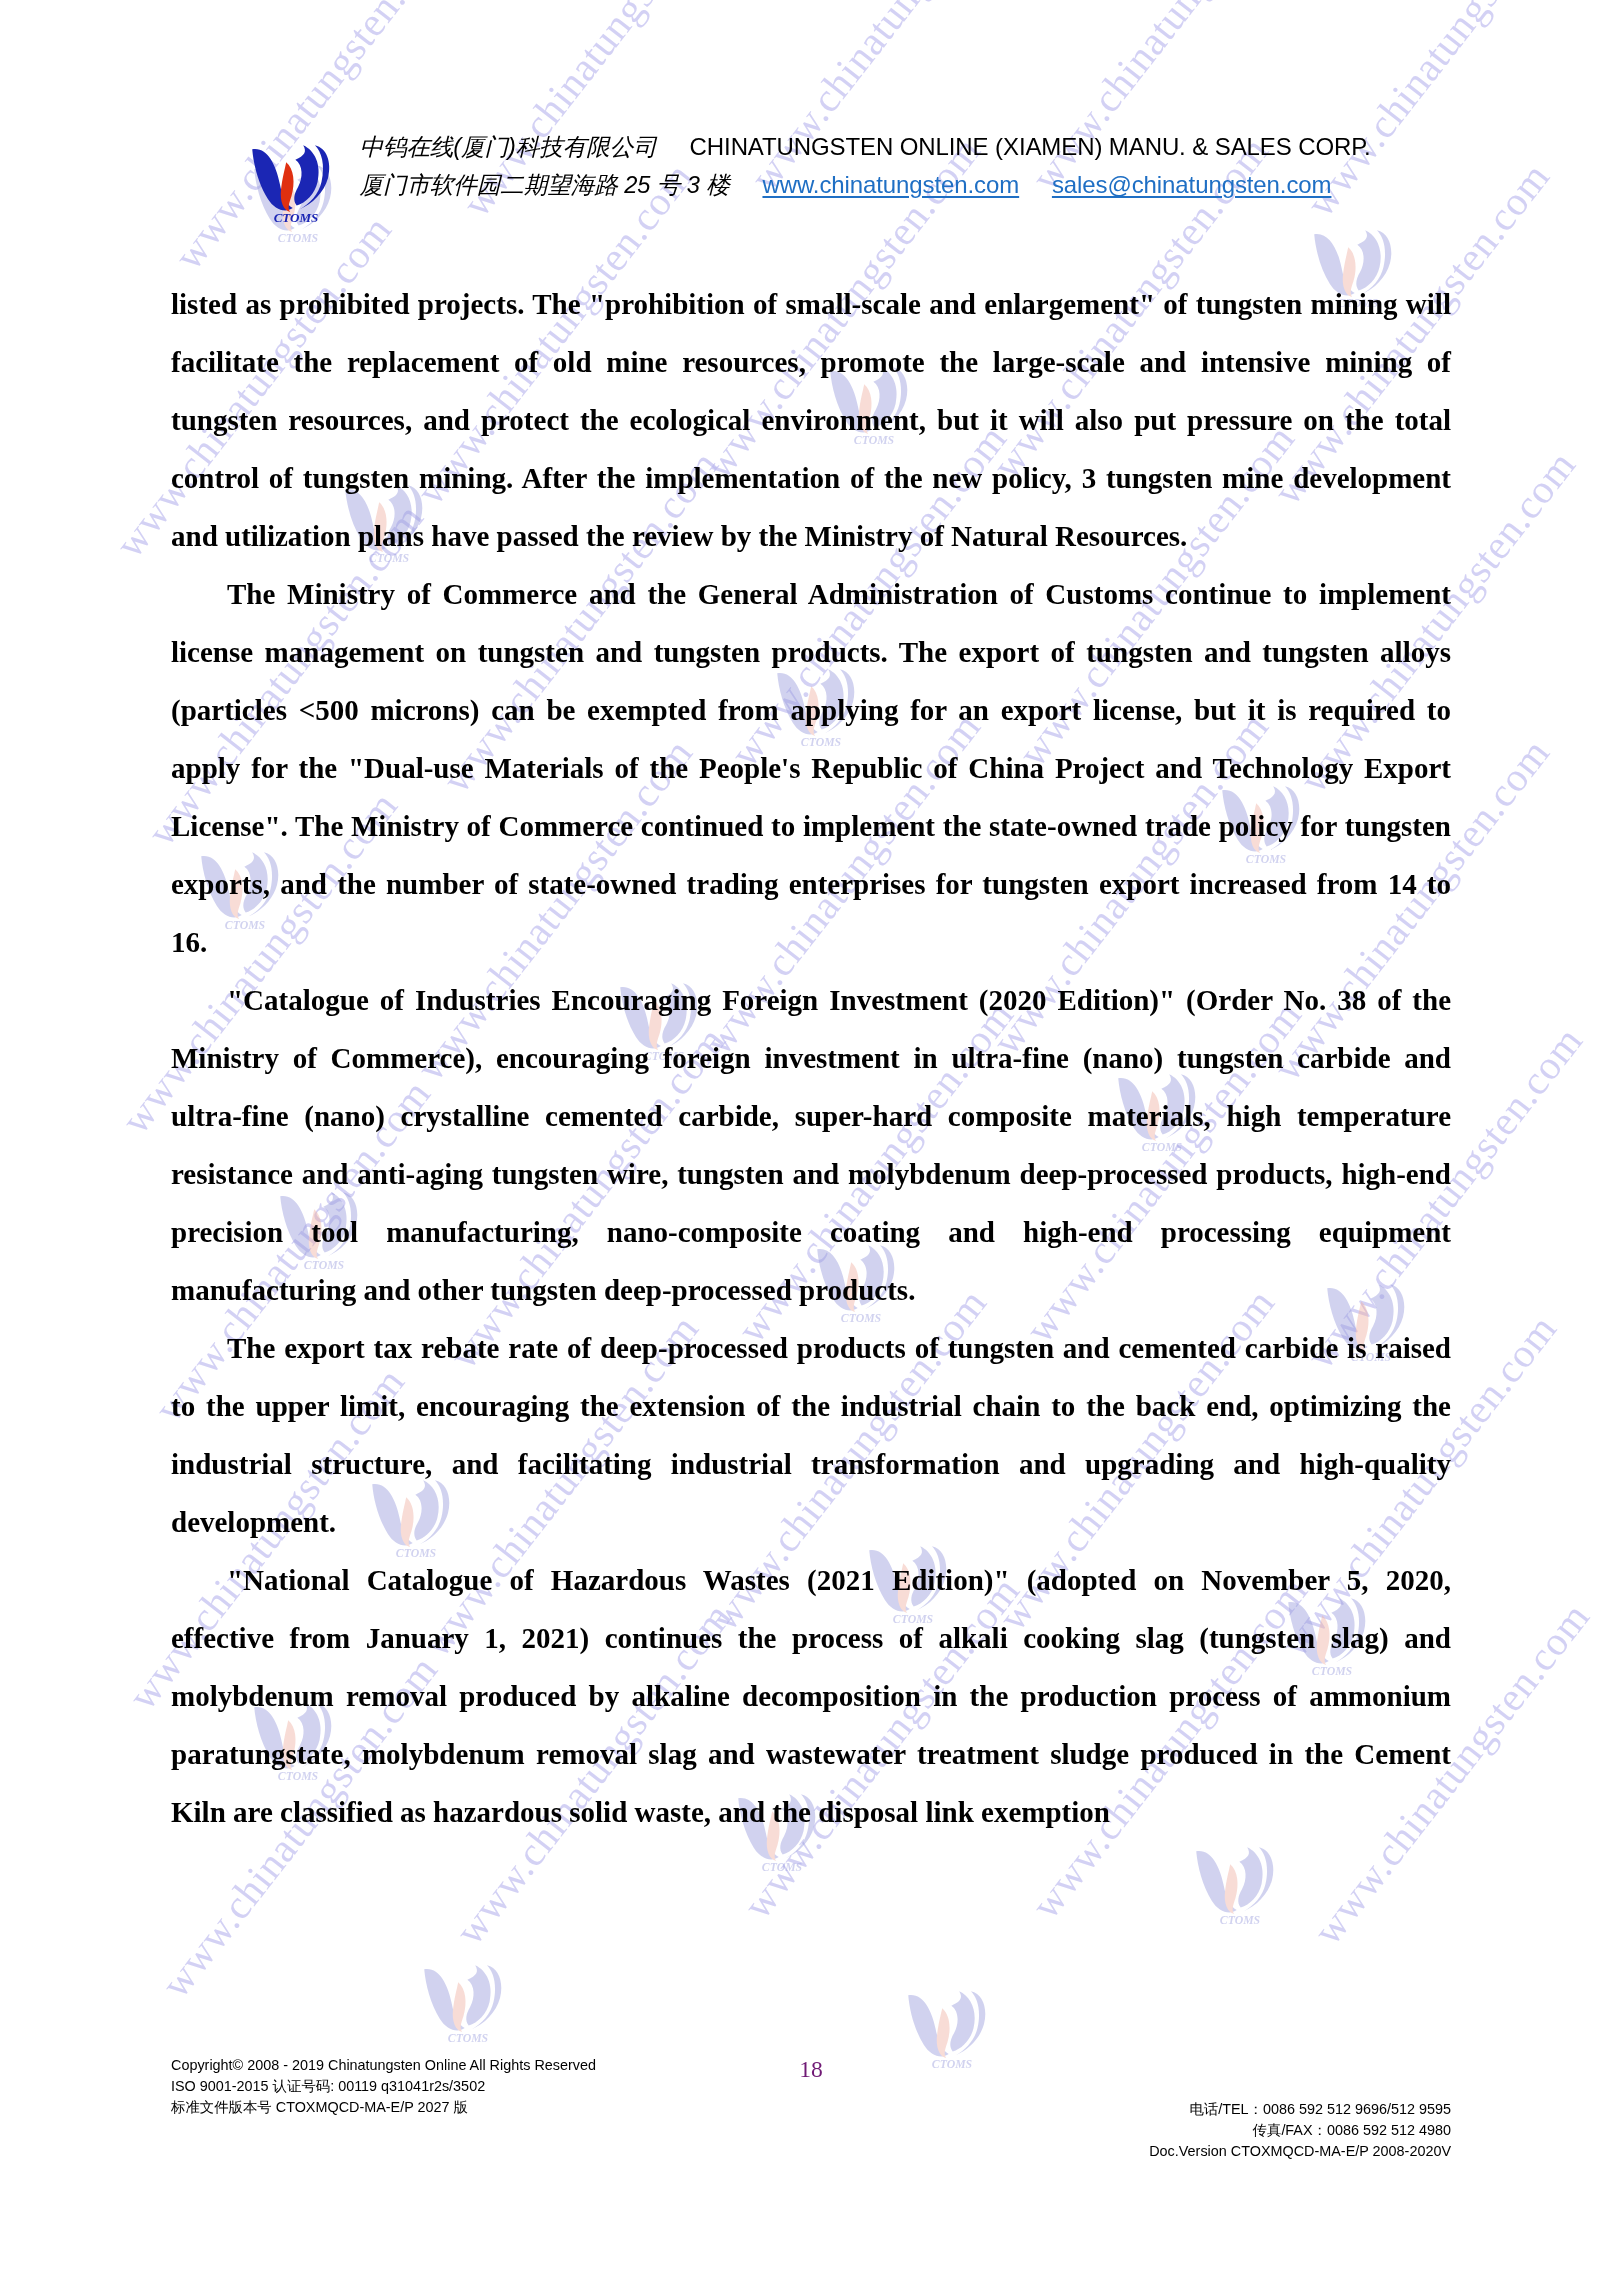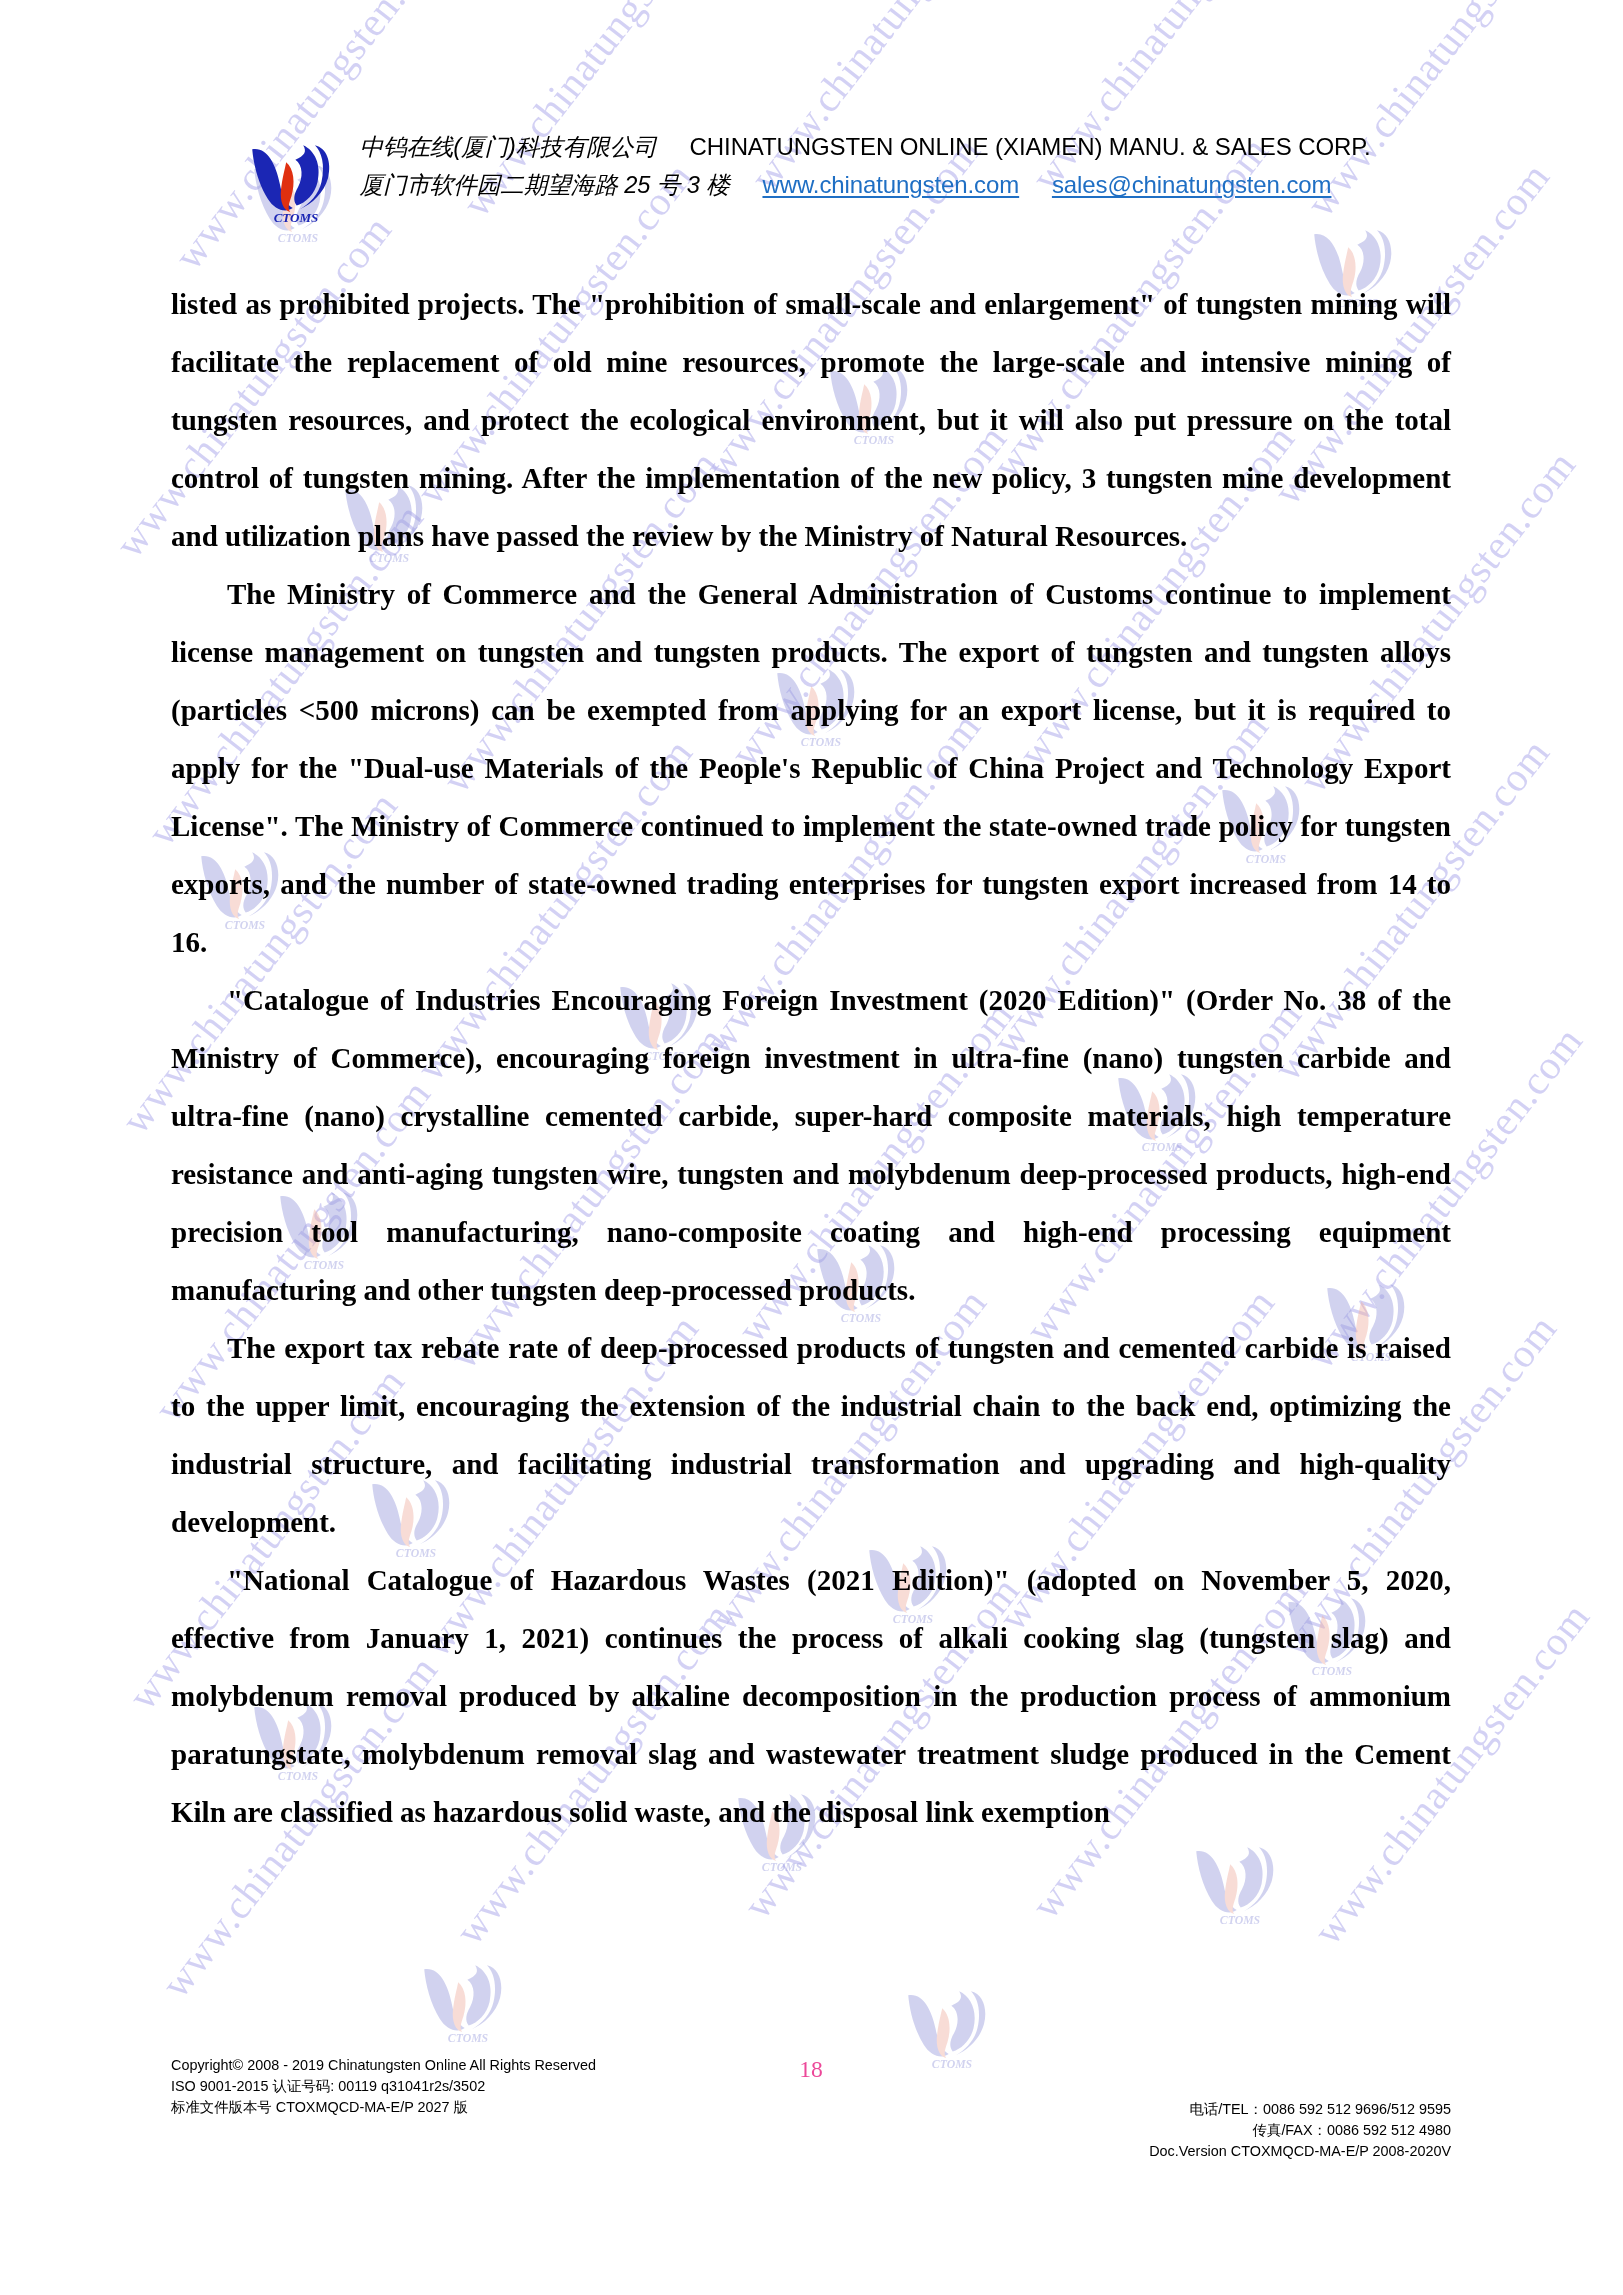--- a/index.html
+++ b/index.html
@@ -119,21 +119,21 @@
     font-size: 14.4px;
     line-height: 21px;
     color: #000000;
     white-space: nowrap;
   }
   .footer-col.right { text-align: right; margin-top: 44px; }
   .page-number {
     font-family: "Liberation Serif", "DejaVu Serif", serif;
     font-size: 23.6px;
     line-height: 23.6px;
-    color: #ec4899;
+    color: #701a75;
     position: absolute;
     left: 50%;
     transform: translateX(-50%);
     top: 2.6px;
   }
 </style>
 </head>
 <body>
 
 <div class="page">

